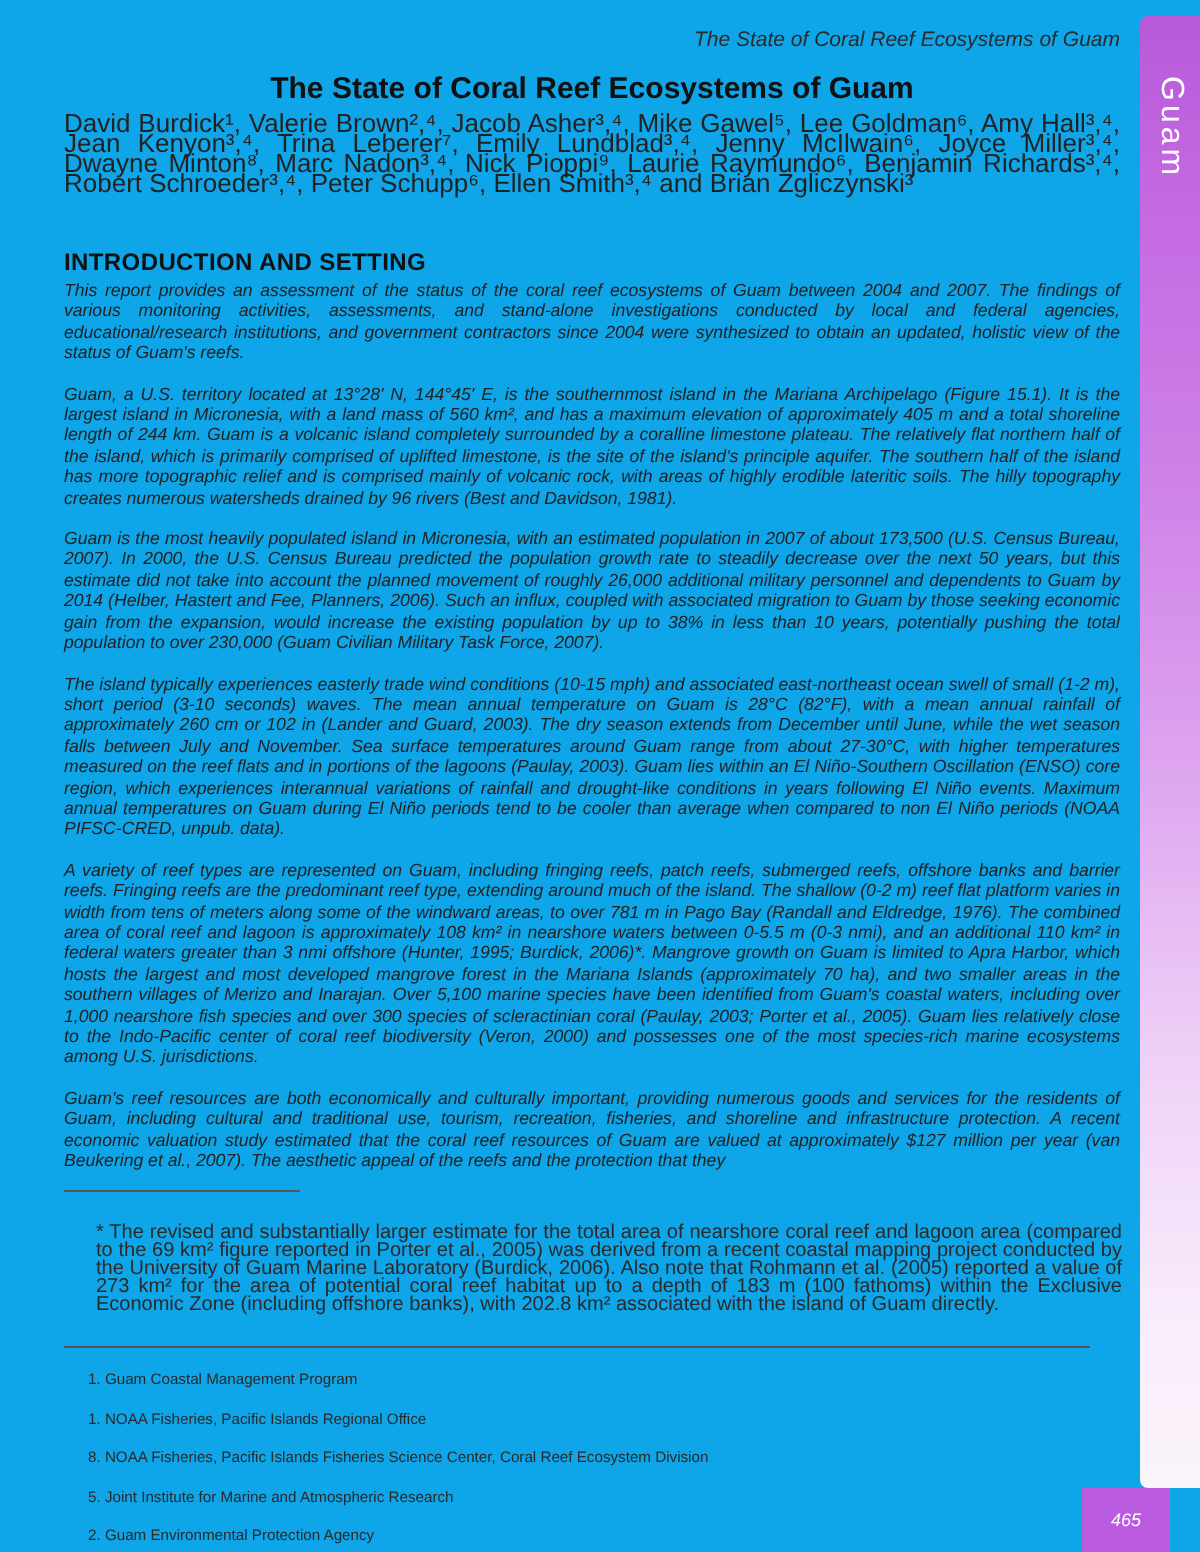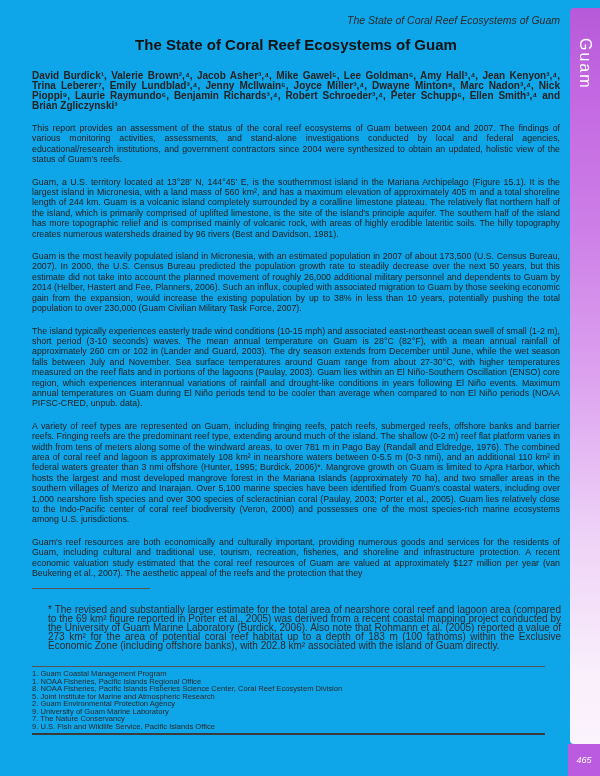--- a/index.html
+++ b/index.html
@@ -17,62 +17,63 @@
     background:linear-gradient(to bottom,
       #b65ad9 0%, #c468e2 12%, #cd7fe7 30%, #dda2ef 50%,
       #efd3f7 72%, #f9eefb 90%, #fbf4fc 100%);
   }
   .side-label{
     position:absolute;top:30px;right:6px;
     writing-mode:vertical-rl;text-orientation:mixed;
     color:#ffffff;font-size:16px;letter-spacing:2px;
   }
   .page-num-block{
-    position:absolute;right:0;bottom:0;width:32px;height:32px;
+    position:absolute;right:15px;bottom:0;width:44px;height:32px;
     background:#bb5ce0;display:flex;align-items:center;justify-content:center;text-align:center;
   }
   .page-num{color:#ffffff;font-size:9px;font-style:italic;}
   .content{position:absolute;left:32px;top:36px;width:528px;}
   .title{
     font-size:15px;font-weight:bold;text-align:center;margin:0;color:#111;
   }
   .authors{
-    margin:18px 0 0 0;font-size:10px;line-height:10px;text-align:justify;color:#222;font-weight:bold;
+    margin:4px 0 0 0;font-size:13px;line-height:10px;text-align:justify;color:#222;
   }
   .section-heading{
     margin:27px 0 2px 0;font-size:12px;font-weight:bold;letter-spacing:0.2px;color:#111;
   }
   .body-par{
-    margin:12px 0 10px 0;font-size:8.8px;line-height:10.4px;text-align:justify;color:#222;
+    margin:0 0 10px 0;font-size:8.8px;line-height:10.4px;text-align:justify;color:#222;font-style:italic;
   }
   .footnote-rule{border:0;border-top:1px solid #555;width:118px;margin:1px 0 3px 0;}
   .footnote{
     width:513px;font-size:10px;line-height:9px;text-align:justify;color:#2a2a2a;margin:16px;
   }
   .mid-rule{border:0;border-top:1px solid #555;width:513px;margin:6px 0 3px 0;}
   .affiliations{font-size:7.6px;line-height:7.5px;color:#2a2a2a;}
-  .affiliations div{margin:0;}
+  .affiliations div{margin:12px;}
   .bottom-rule{border:0;border-top:2px solid #3a3a3a;width:513px;margin:3px 0 0 0;}
 </style>
 </head>
 <body>
 
 <div class="page">
 
   <div class="running-header">The State of Coral Reef Ecosystems of Guam</div>
 
   <div class="side-strip">
     <div class="side-label">Guam</div>
   </div>
 
   <div class="content">
     <h1 class="title">The State of Coral Reef Ecosystems of Guam</h1>
 
     <p class="authors">David Burdick¹, Valerie Brown²,⁴, Jacob Asher³,⁴, Mike Gawel⁵, Lee Goldman⁶, Amy Hall³,⁴, Jean Kenyon³,⁴, Trina Leberer⁷, Emily Lundblad³,⁴, Jenny McIlwain⁶, Joyce Miller³,⁴, Dwayne Minton⁸, Marc Nadon³,⁴, Nick Pioppi⁹, Laurie Raymundo⁶, Benjamin Richards³,⁴, Robert Schroeder³,⁴, Peter Schupp⁶, Ellen Smith³,⁴ and Brian Zgliczynski³</p>
 
+    <div class="section-heading">INTRODUCTION AND SETTING</div>
 
     <p class="body-par">This report provides an assessment of the status of the coral reef ecosystems of Guam between 2004 and 2007. The findings of various monitoring activities, assessments, and stand-alone investigations conducted by local and federal agencies, educational/research institutions, and government contractors since 2004 were synthesized to obtain an updated, holistic view of the status of Guam's reefs.</p>
     <p class="body-par">Guam, a U.S. territory located at 13°28' N, 144°45' E, is the southernmost island in the Mariana Archipelago (Figure 15.1). It is the largest island in Micronesia, with a land mass of 560 km², and has a maximum elevation of approximately 405 m and a total shoreline length of 244 km. Guam is a volcanic island completely surrounded by a coralline limestone plateau. The relatively flat northern half of the island, which is primarily comprised of uplifted limestone, is the site of the island's principle aquifer. The southern half of the island has more topographic relief and is comprised mainly of volcanic rock, with areas of highly erodible lateritic soils. The hilly topography creates numerous watersheds drained by 96 rivers (Best and Davidson, 1981).</p>
     <p class="body-par">Guam is the most heavily populated island in Micronesia, with an estimated population in 2007 of about 173,500 (U.S. Census Bureau, 2007). In 2000, the U.S. Census Bureau predicted the population growth rate to steadily decrease over the next 50 years, but this estimate did not take into account the planned movement of roughly 26,000 additional military personnel and dependents to Guam by 2014 (Helber, Hastert and Fee, Planners, 2006). Such an influx, coupled with associated migration to Guam by those seeking economic gain from the expansion, would increase the existing population by up to 38% in less than 10 years, potentially pushing the total population to over 230,000 (Guam Civilian Military Task Force, 2007).</p>
     <p class="body-par">The island typically experiences easterly trade wind conditions (10-15 mph) and associated east-northeast ocean swell of small (1-2 m), short period (3-10 seconds) waves. The mean annual temperature on Guam is 28°C (82°F), with a mean annual rainfall of approximately 260 cm or 102 in (Lander and Guard, 2003). The dry season extends from December until June, while the wet season falls between July and November. Sea surface temperatures around Guam range from about 27-30°C, with higher temperatures measured on the reef flats and in portions of the lagoons (Paulay, 2003). Guam lies within an El Niño-Southern Oscillation (ENSO) core region, which experiences interannual variations of rainfall and drought-like conditions in years following El Niño events. Maximum annual temperatures on Guam during El Niño periods tend to be cooler than average when compared to non El Niño periods (NOAA PIFSC-CRED, unpub. data).</p>
     <p class="body-par">A variety of reef types are represented on Guam, including fringing reefs, patch reefs, submerged reefs, offshore banks and barrier reefs. Fringing reefs are the predominant reef type, extending around much of the island. The shallow (0-2 m) reef flat platform varies in width from tens of meters along some of the windward areas, to over 781 m in Pago Bay (Randall and Eldredge, 1976). The combined area of coral reef and lagoon is approximately 108 km² in nearshore waters between 0-5.5 m (0-3 nmi), and an additional 110 km² in federal waters greater than 3 nmi offshore (Hunter, 1995; Burdick, 2006)*. Mangrove growth on Guam is limited to Apra Harbor, which hosts the largest and most developed mangrove forest in the Mariana Islands (approximately 70 ha), and two smaller areas in the southern villages of Merizo and Inarajan. Over 5,100 marine species have been identified from Guam's coastal waters, including over 1,000 nearshore fish species and over 300 species of scleractinian coral (Paulay, 2003; Porter et al., 2005). Guam lies relatively close to the Indo-Pacific center of coral reef biodiversity (Veron, 2000) and possesses one of the most species-rich marine ecosystems among U.S. jurisdictions.</p>
     <p class="body-par">Guam's reef resources are both economically and culturally important, providing numerous goods and services for the residents of Guam, including cultural and traditional use, tourism, recreation, fisheries, and shoreline and infrastructure protection. A recent economic valuation study estimated that the coral reef resources of Guam are valued at approximately $127 million per year (van Beukering et al., 2007). The aesthetic appeal of the reefs and the protection that they</p>
 
     <hr class="footnote-rule">
     <p class="footnote">* The revised and substantially larger estimate for the total area of nearshore coral reef and lagoon area (compared to the 69 km² figure reported in Porter et al., 2005) was derived from a recent coastal mapping project conducted by the University of Guam Marine Laboratory (Burdick, 2006). Also note that Rohmann et al. (2005) reported a value of 273 km² for the area of potential coral reef habitat up to a depth of 183 m (100 fathoms) within the Exclusive Economic Zone (including offshore banks), with 202.8 km² associated with the island of Guam directly.</p>

